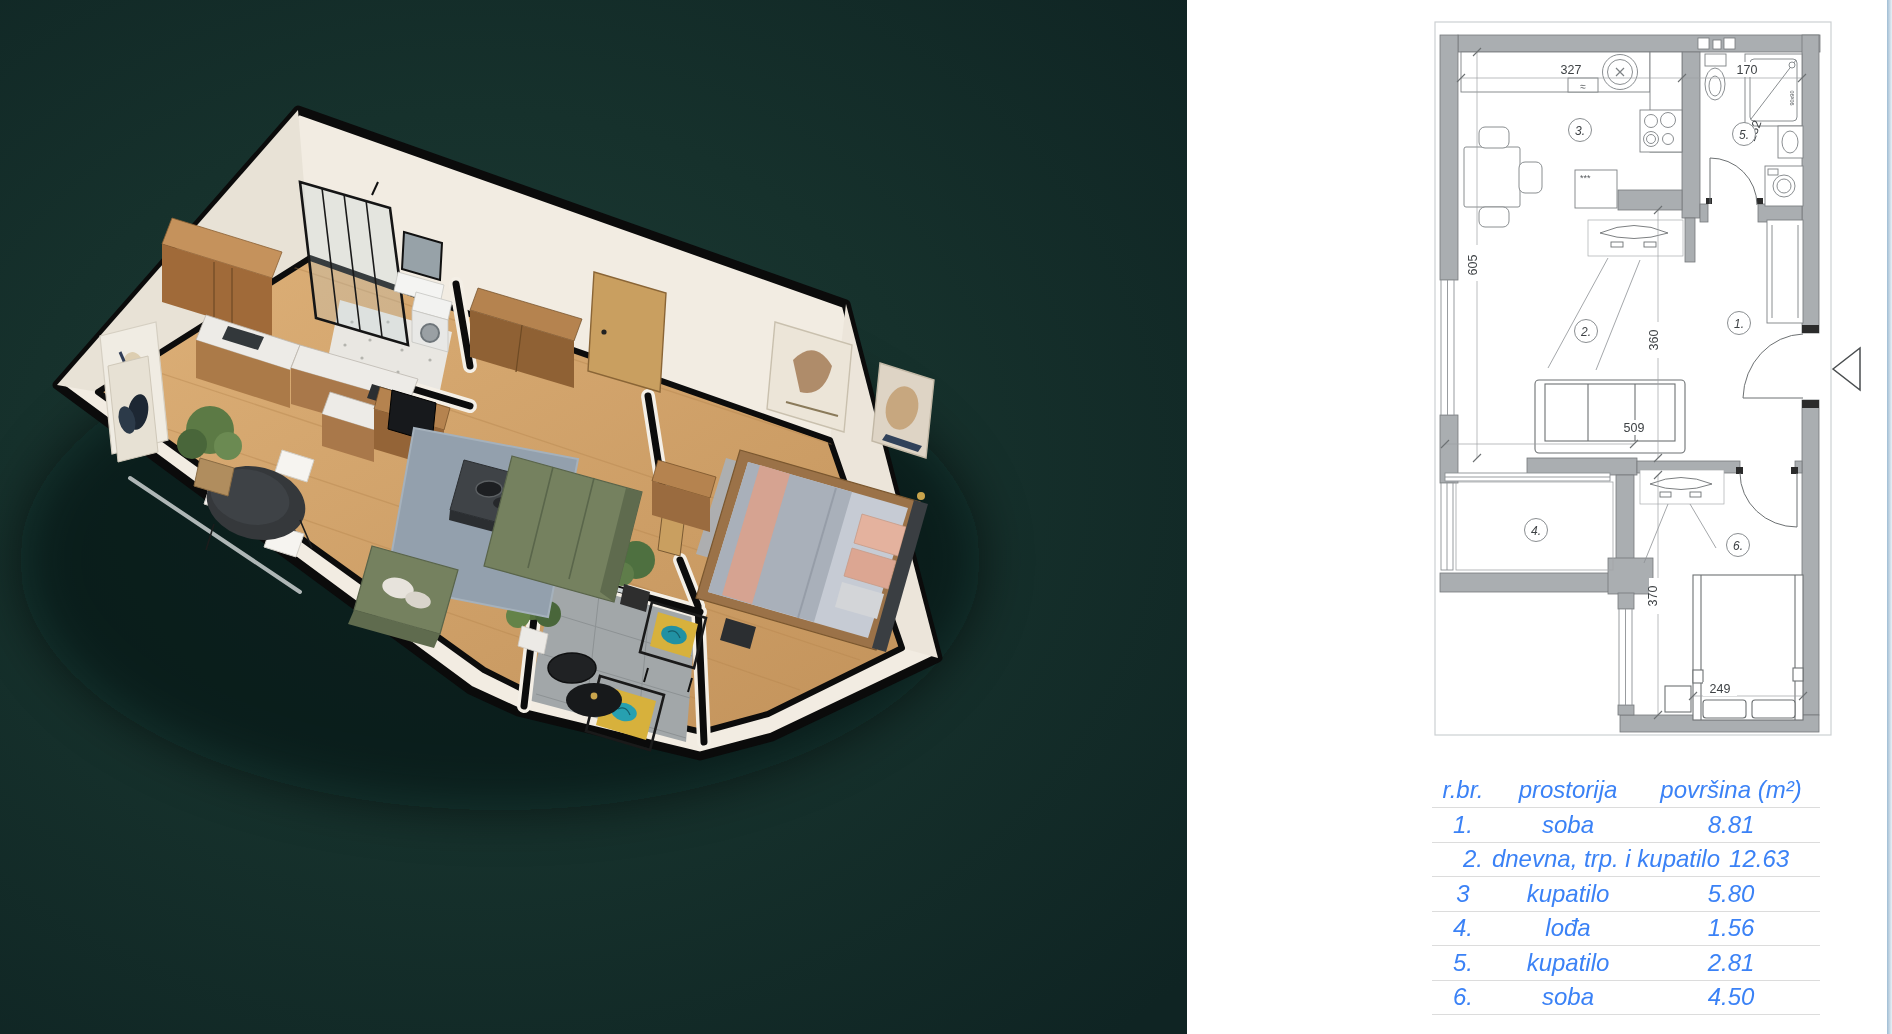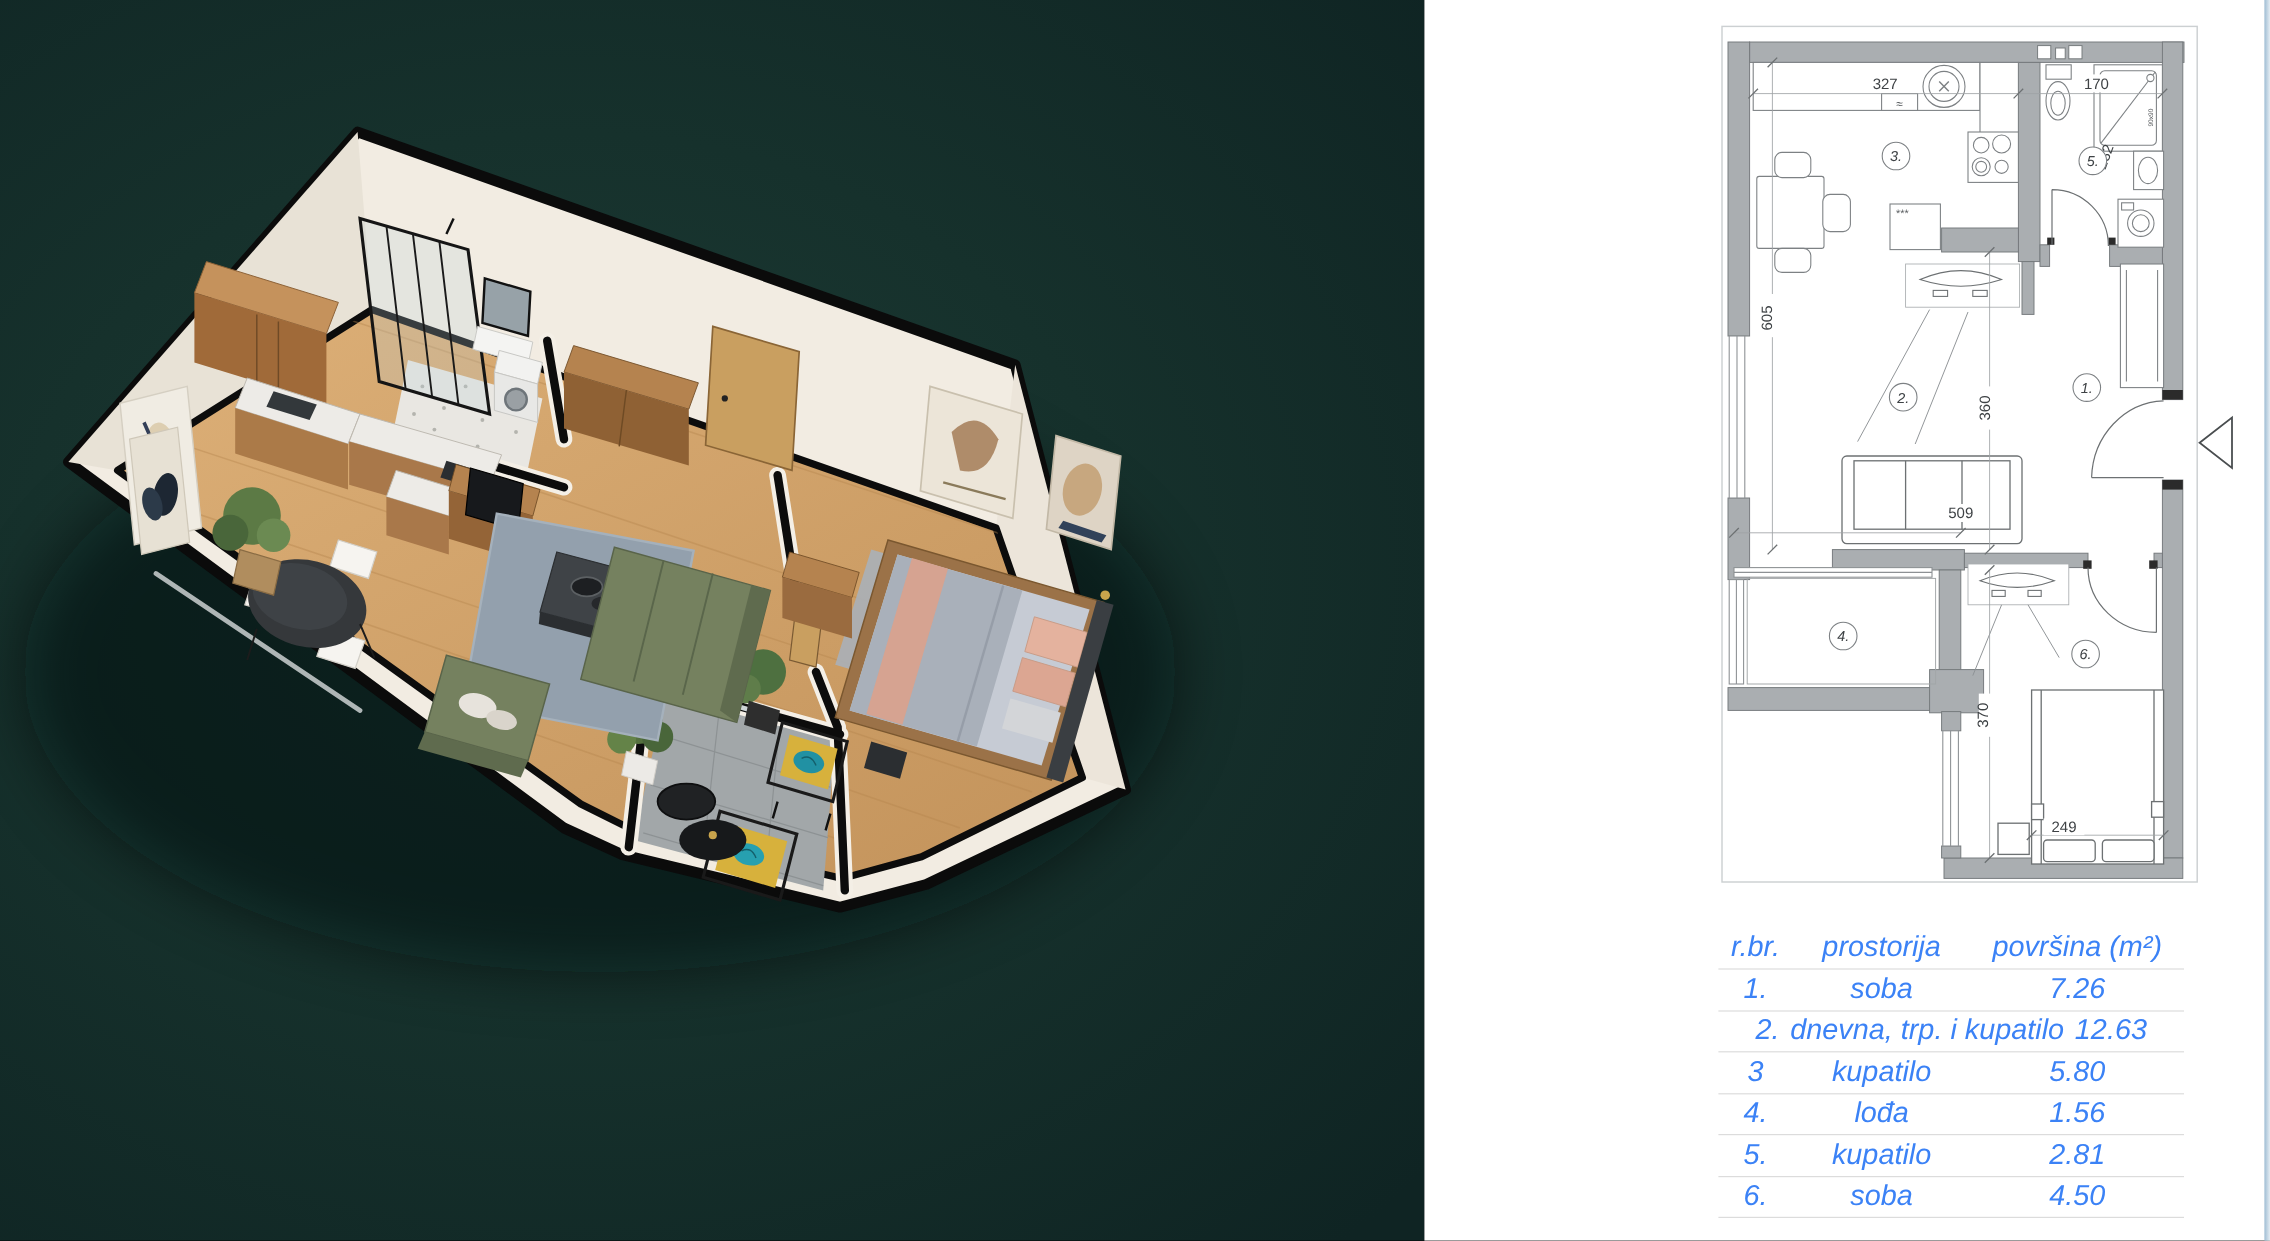--- a/index.html
+++ b/index.html
@@ -470,21 +470,21 @@
 
     <div class="area-table">
       <div class="t-row t-head">
         <span>r.br.</span>
         <span>prostorija</span>
         <span>površina (m²)</span>
       </div>
       <div class="t-row">
         <span>1.</span>
         <span>soba</span>
-        <span>7.26</span>
+        <span>8.81</span>
       </div>
       <div class="t-row wide">
         <span>2.</span>
         <span>dnevna, trp. i kupatilo</span>
         <span>12.63</span>
       </div>
       <div class="t-row">
         <span>3</span>
         <span>kupatilo</span>
         <span>5.80</span>

